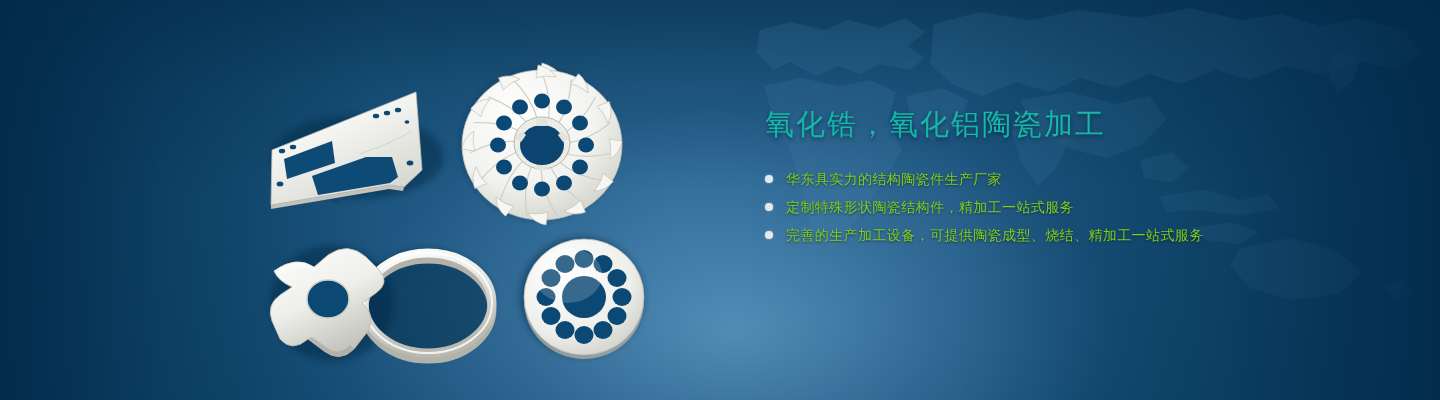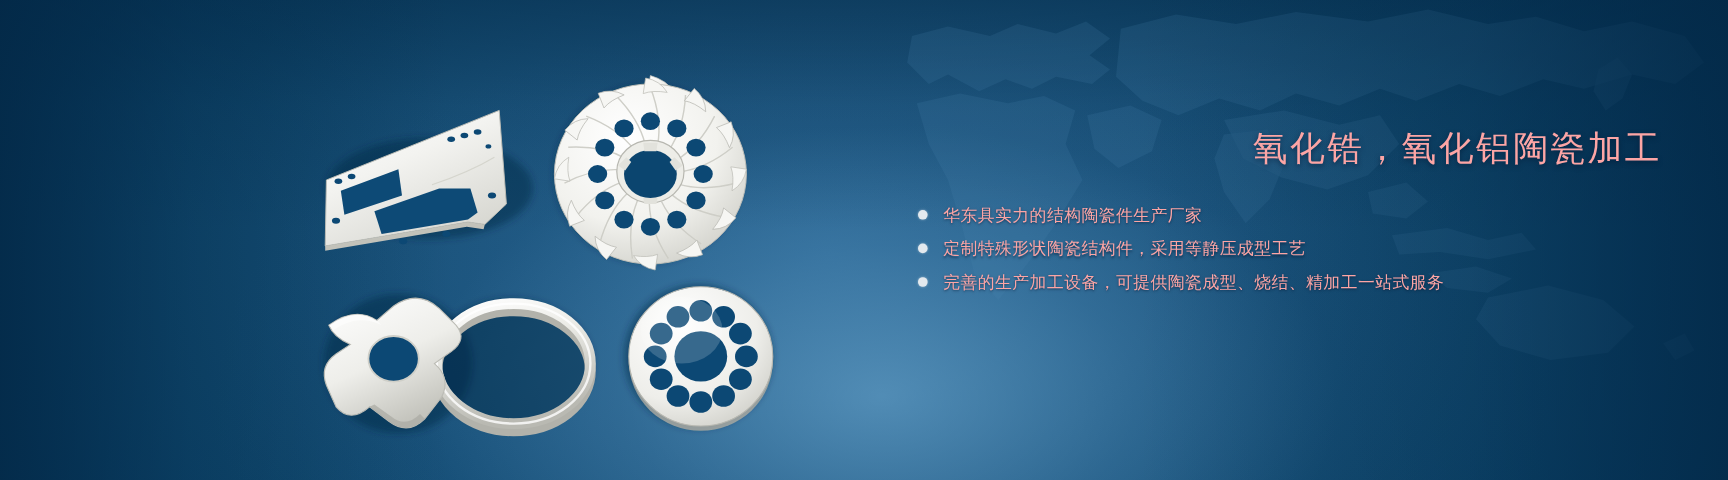--- a/index.html
+++ b/index.html
@@ -27,29 +27,28 @@
     position:absolute;inset:0;
     background:linear-gradient(to right, rgba(3,40,70,0.85) 0%, rgba(3,40,70,0.32) 11%, rgba(0,0,0,0) 26%, rgba(0,0,0,0) 66%, rgba(3,40,70,0.30) 85%, rgba(3,40,70,0.80) 100%);
   }
   .worldmap{
     position:absolute;top:0;right:0;width:720px;height:300px;
     opacity:0.30;pointer-events:none;
   }
   
   .textblock{position:absolute;left:765px;top:110px;width:620px;}
   .title{
-    color:#fca5a5;font-size:29px;line-height:1;letter-spacing:2px;
+    color:#14b8a6;font-size:29px;line-height:1;letter-spacing:2px;
     font-weight:400;white-space:nowrap;
     text-shadow:0 2px 4px rgba(0,20,45,0.55);
-    text-align:right;
   }
   .bullets{list-style:none;margin:0;padding:0;margin-top:30px;}
   .bullets li{
     display:flex;align-items:center;
-    margin-bottom:8px;color:#fca5a5;font-size:14px;line-height:20px;
+    margin-bottom:8px;color:#84cc16;font-size:14px;line-height:20px;
     letter-spacing:.4px;text-shadow:0 1px 2px rgba(0,20,45,0.6);
   }
   .dot{
     width:8px;height:8px;border-radius:50%;
     background:#e3e9ee;flex:0 0 auto;margin-right:13px;
     box-shadow:0 0 2px rgba(255,255,255,.5);
   }
   
   .products{position:absolute;left:240px;top:45px;width:430px;height:330px;}
   .products svg{display:block;}
@@ -271,21 +270,21 @@
 
   <div class="textblock">
     <div class="title">氧化锆，氧化铝陶瓷加工</div>
     <ul class="bullets">
       <li>
         <span class="dot"></span>
         <span>华东具实力的结构陶瓷件生产厂家</span>
       </li>
       <li>
         <span class="dot"></span>
-        <span>定制特殊形状陶瓷结构件，采用等静压成型工艺</span>
+        <span>定制特殊形状陶瓷结构件，精加工一站式服务</span>
       </li>
       <li>
         <span class="dot"></span>
         <span>完善的生产加工设备，可提供陶瓷成型、烧结、精加工一站式服务</span>
       </li>
     </ul>
   </div>
 
 </div>
 

